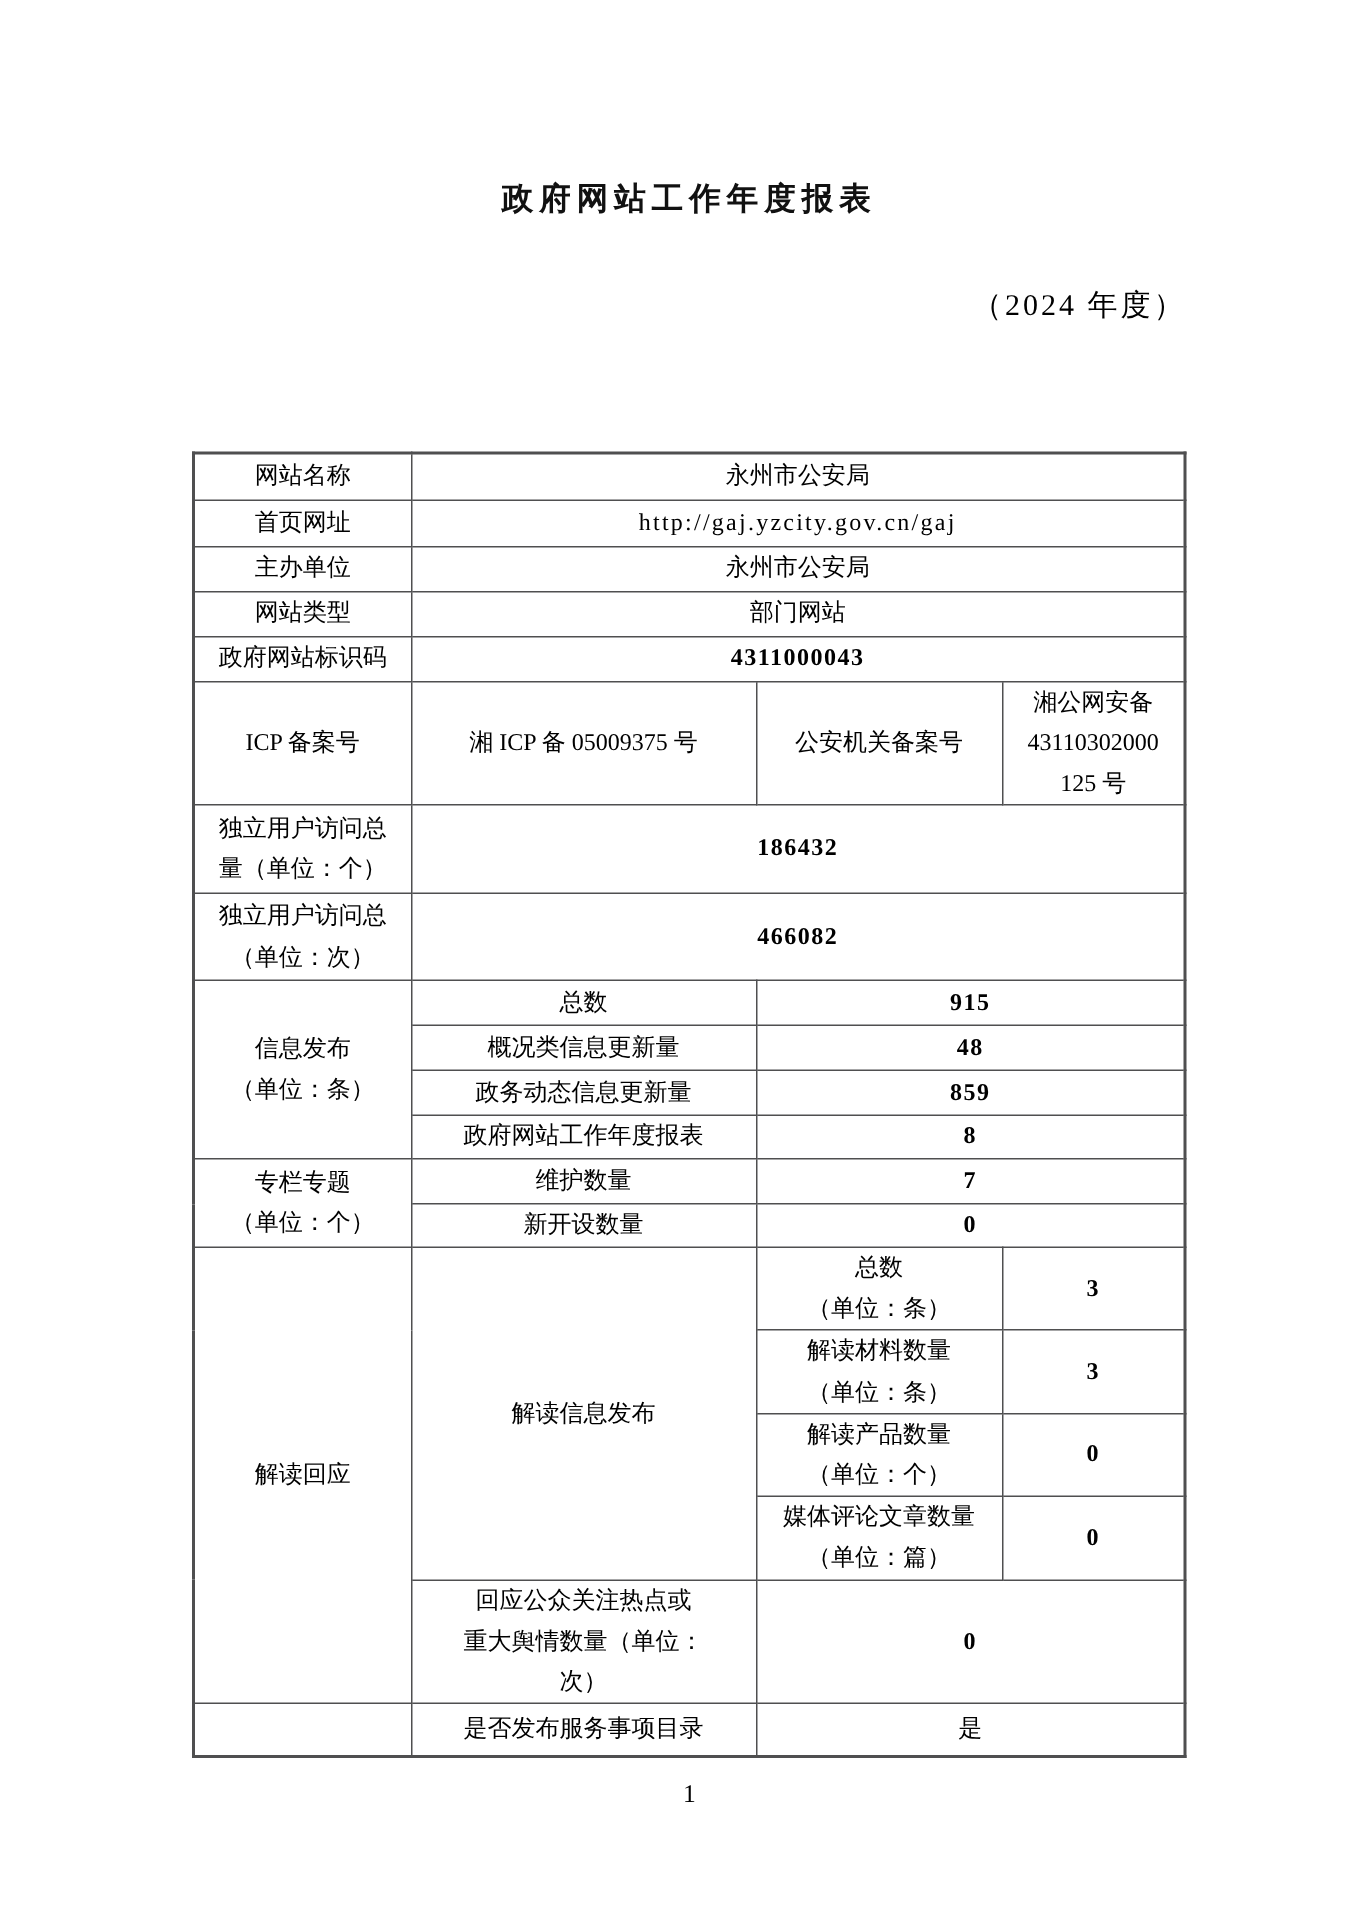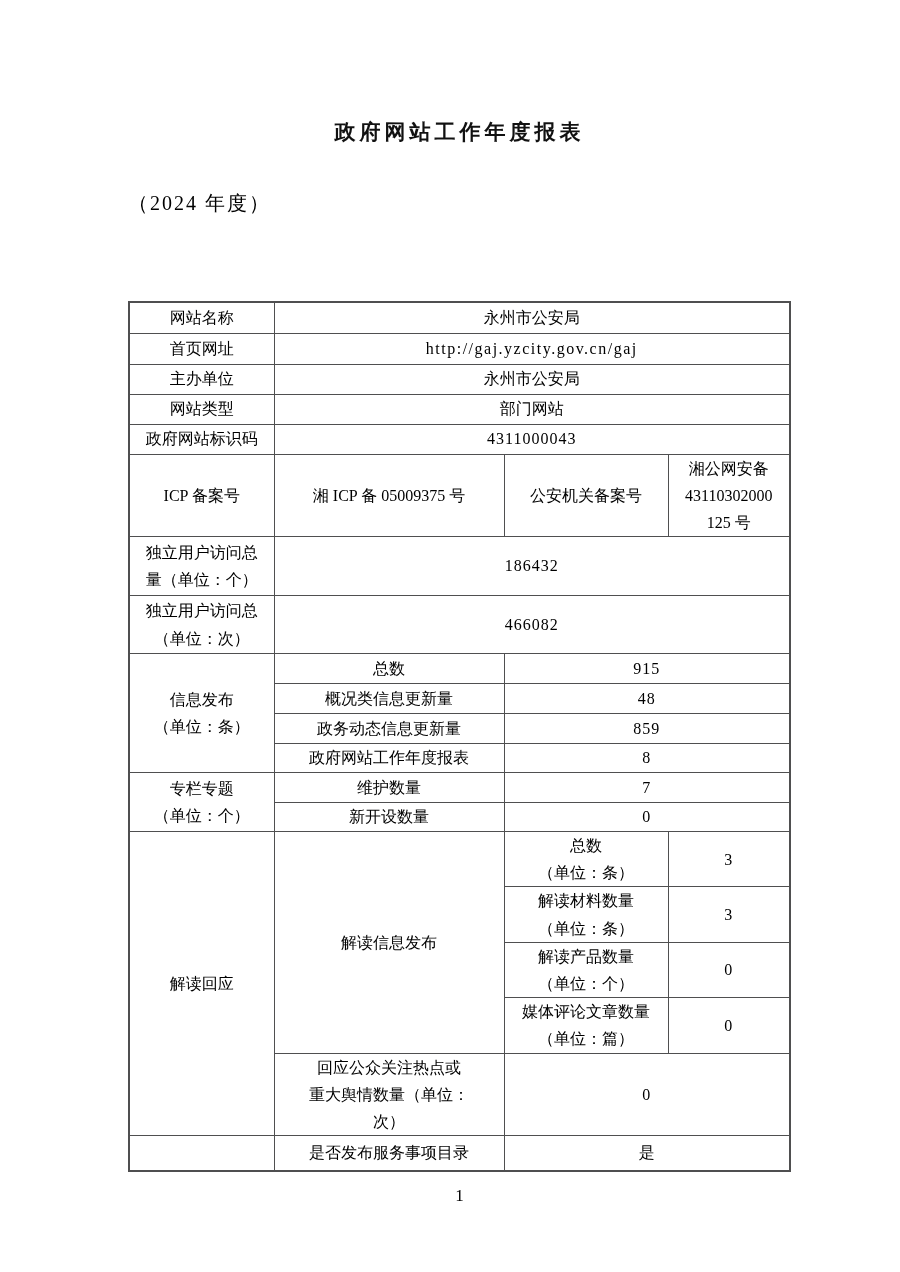--- a/index.html
+++ b/index.html
@@ -21,21 +21,21 @@
     text-align: center;
     font-family: Liberation Mono, monospace;
     font-weight: bold;
     font-size: 21px;
     letter-spacing: 4px;
     color: #111;
   }
   .doc-subtitle {
     position: absolute;
     left: 128px; top: 190px; width: 663px;
-    text-align: left;
+    text-align: right;
     font-size: 20px;
     letter-spacing: 2px;
   }
   .unit-line {
     position: absolute;
     left: 128px; top: 270px; width: 663px;
     font-family: "Liberation Sans", "DejaVu Sans", sans-serif;
     font-weight: bold;
     font-size: 17px;
   }
@@ -51,21 +51,21 @@
     border: 1.4px solid #4f4f50;
     text-align: center;
     vertical-align: middle;
     font-size: 16px;
     line-height: 1.7;
     padding: 0 4px;
     white-space: pre-line;
     overflow: hidden;
     margin-left: 42px;
   }
-  td.num { letter-spacing: 1px; }
+  td.num { letter-spacing: 1px; font-weight: bold; }
   td.url { letter-spacing: 1.5px; }
   .page-number {
     position: absolute;
     left: 128px; top: 1186px; width: 663px;
     text-align: center;
     font-size: 17px;
   }
 </style>
 </head>
 <body>

